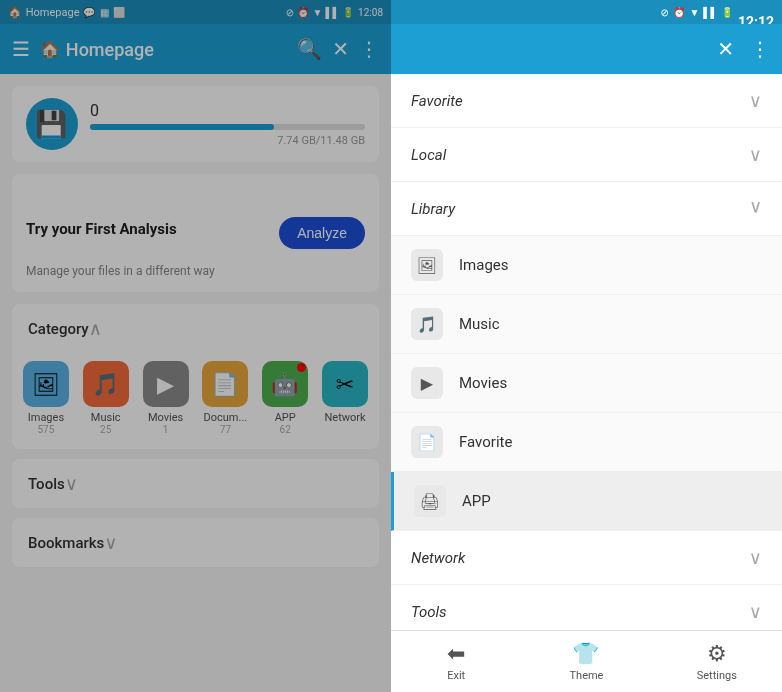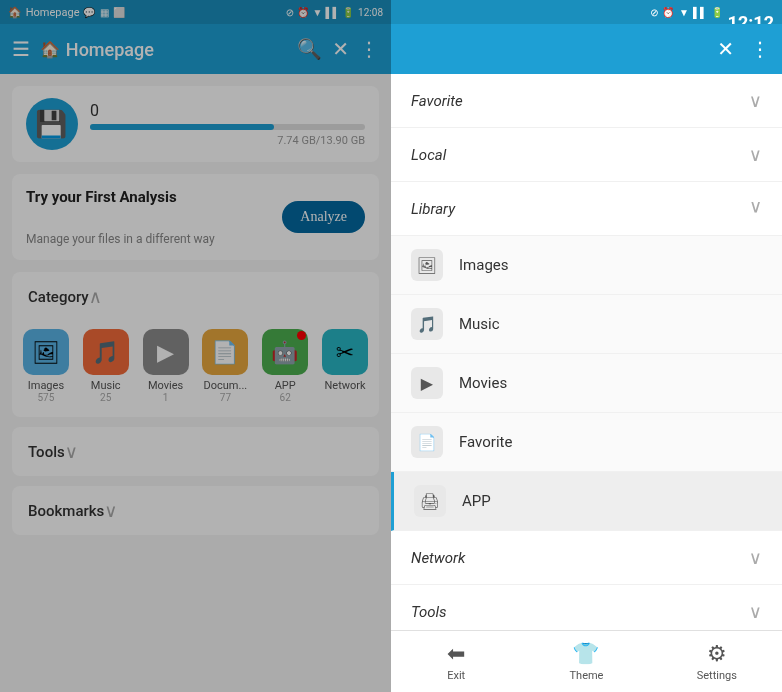--- a/index.html
+++ b/index.html
@@ -132,36 +132,36 @@
       margin-bottom: 12px;
       display: flex;
       align-items: center;
       justify-content: space-between;
     }
     .analyze-text-block .analyze-title {
       font-size: 15px;
       font-weight: bold;
       color: #222;
       margin-bottom: 3px;
+      margin-top: 32px;
     }
     .analyze-text-block .analyze-sub {
       font-size: 12px;
       color: #888;
       margin-top: 26px;
     }
     .analyze-btn {
-      background: #0369a1;
+      background: #1d4ed8;
       color: white;
       border: none;
       border-radius: 20px;
       padding: 8px 18px;
       font-size: 14px;
       cursor: pointer;
       white-space: nowrap;
-      font-family: Liberation Serif, serif;
     }
 
     
     .section-card {
       background: white;
       border-radius: 8px;
       padding: 0;
       margin-bottom: 10px;
       overflow: hidden;
     }
@@ -255,21 +255,21 @@
       height: 24px;
       background: #1a8fbd;
       display: flex;
       align-items: center;
       justify-content: flex-end;
       padding: 0 8px;
       gap: 4px;
     }
     .status-bar-right .time {
       color: white;
-      font-size: 18px;
+      font-size: 14px;
       font-weight: bold;
       margin-top: 20px;
     }
 
     
     .drawer-topbar {
       height: 50px;
       background: #1e9fd4;
       display: flex;
       align-items: center;
@@ -410,21 +410,21 @@
 
   <div class="left-content">
 
     <div class="storage-card">
       <div class="storage-icon">💾</div>
       <div class="storage-info">
         <div class="storage-num">0</div>
         <div class="storage-bar-bg">
           <div class="storage-bar-fill"></div>
         </div>
-        <div class="storage-text">7.74 GB/13.90 GB</div>
+        <div class="storage-text">7.74 GB/11.48 GB</div>
       </div>
     </div>
 
     <div class="analyze-card">
       <div class="analyze-text-block">
         <div class="analyze-title">Try your First Analysis</div>
         <div class="analyze-sub">Manage your files in a different way</div>
       </div>
       <button class="analyze-btn">Analyze</button>
     </div>

